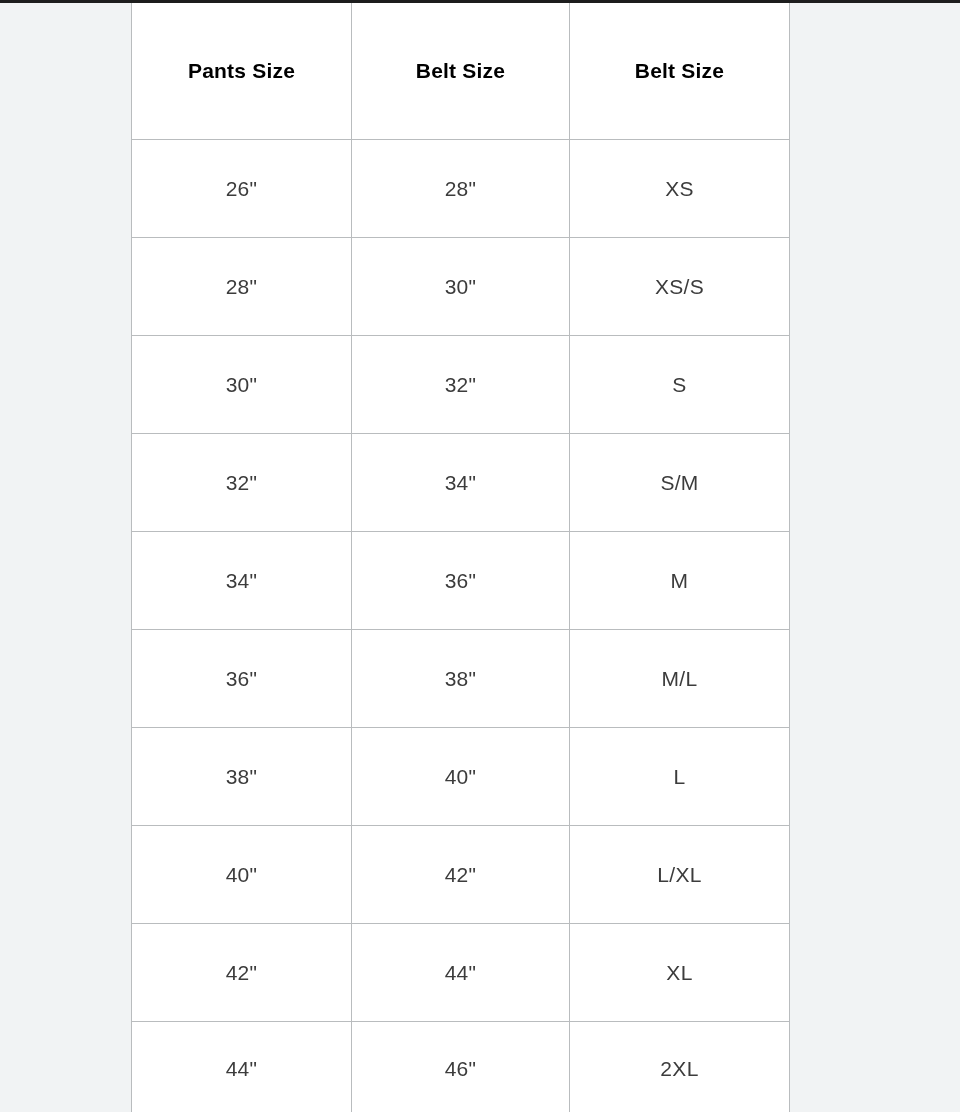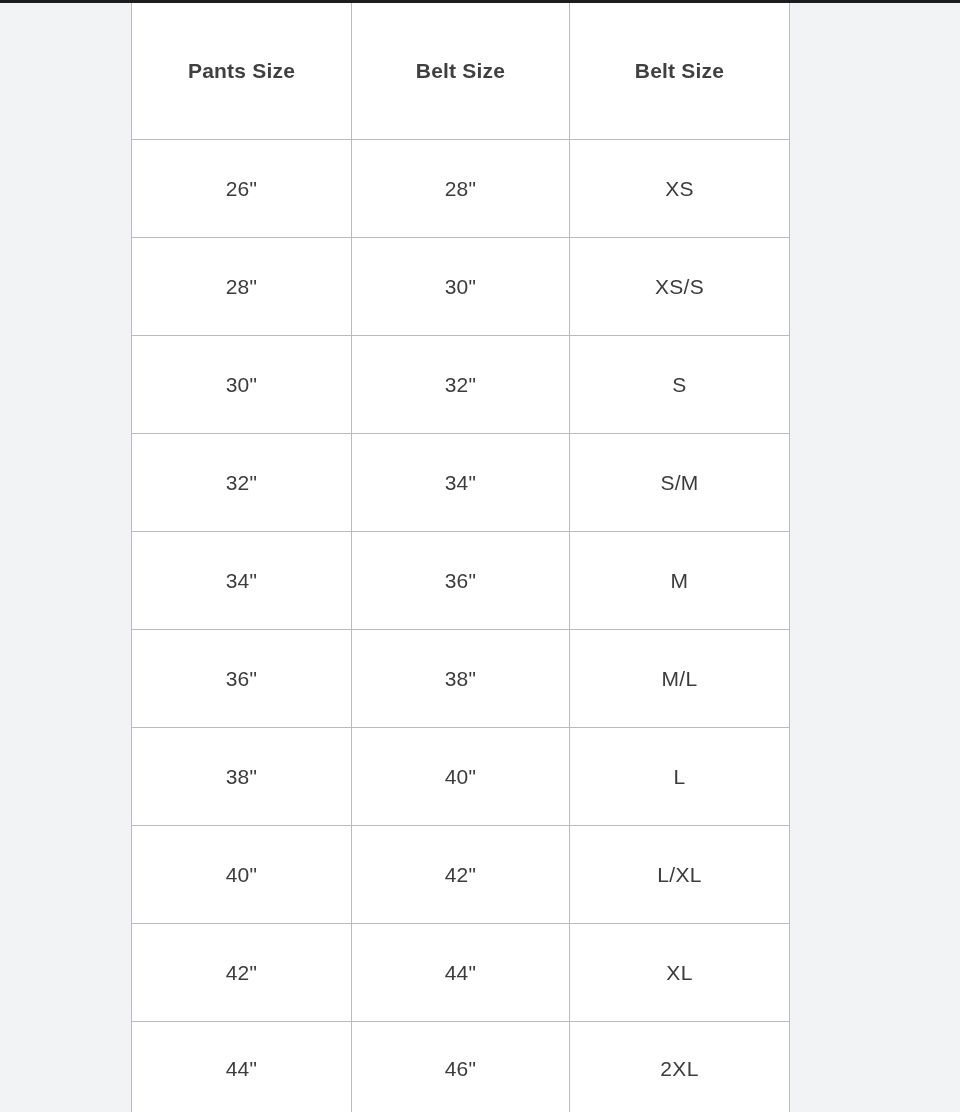--- a/index.html
+++ b/index.html
@@ -61,21 +61,21 @@
     text-align: center;
     vertical-align: middle;
     background: #ffffff;
     padding: 0;
   }
 
   table.size-table thead th {
     height: 136px;
     font-size: 21px;
     font-weight: bold;
-    color: #404040;
+    color: #000000;
     letter-spacing: 0.2px;
     font-stretch: condensed;
   }
 
   table.size-table tbody td {
     height: 97px;
     font-size: 21px;
     font-weight: normal;
     color: #3c3c3c;
     letter-spacing: 0.3px;

